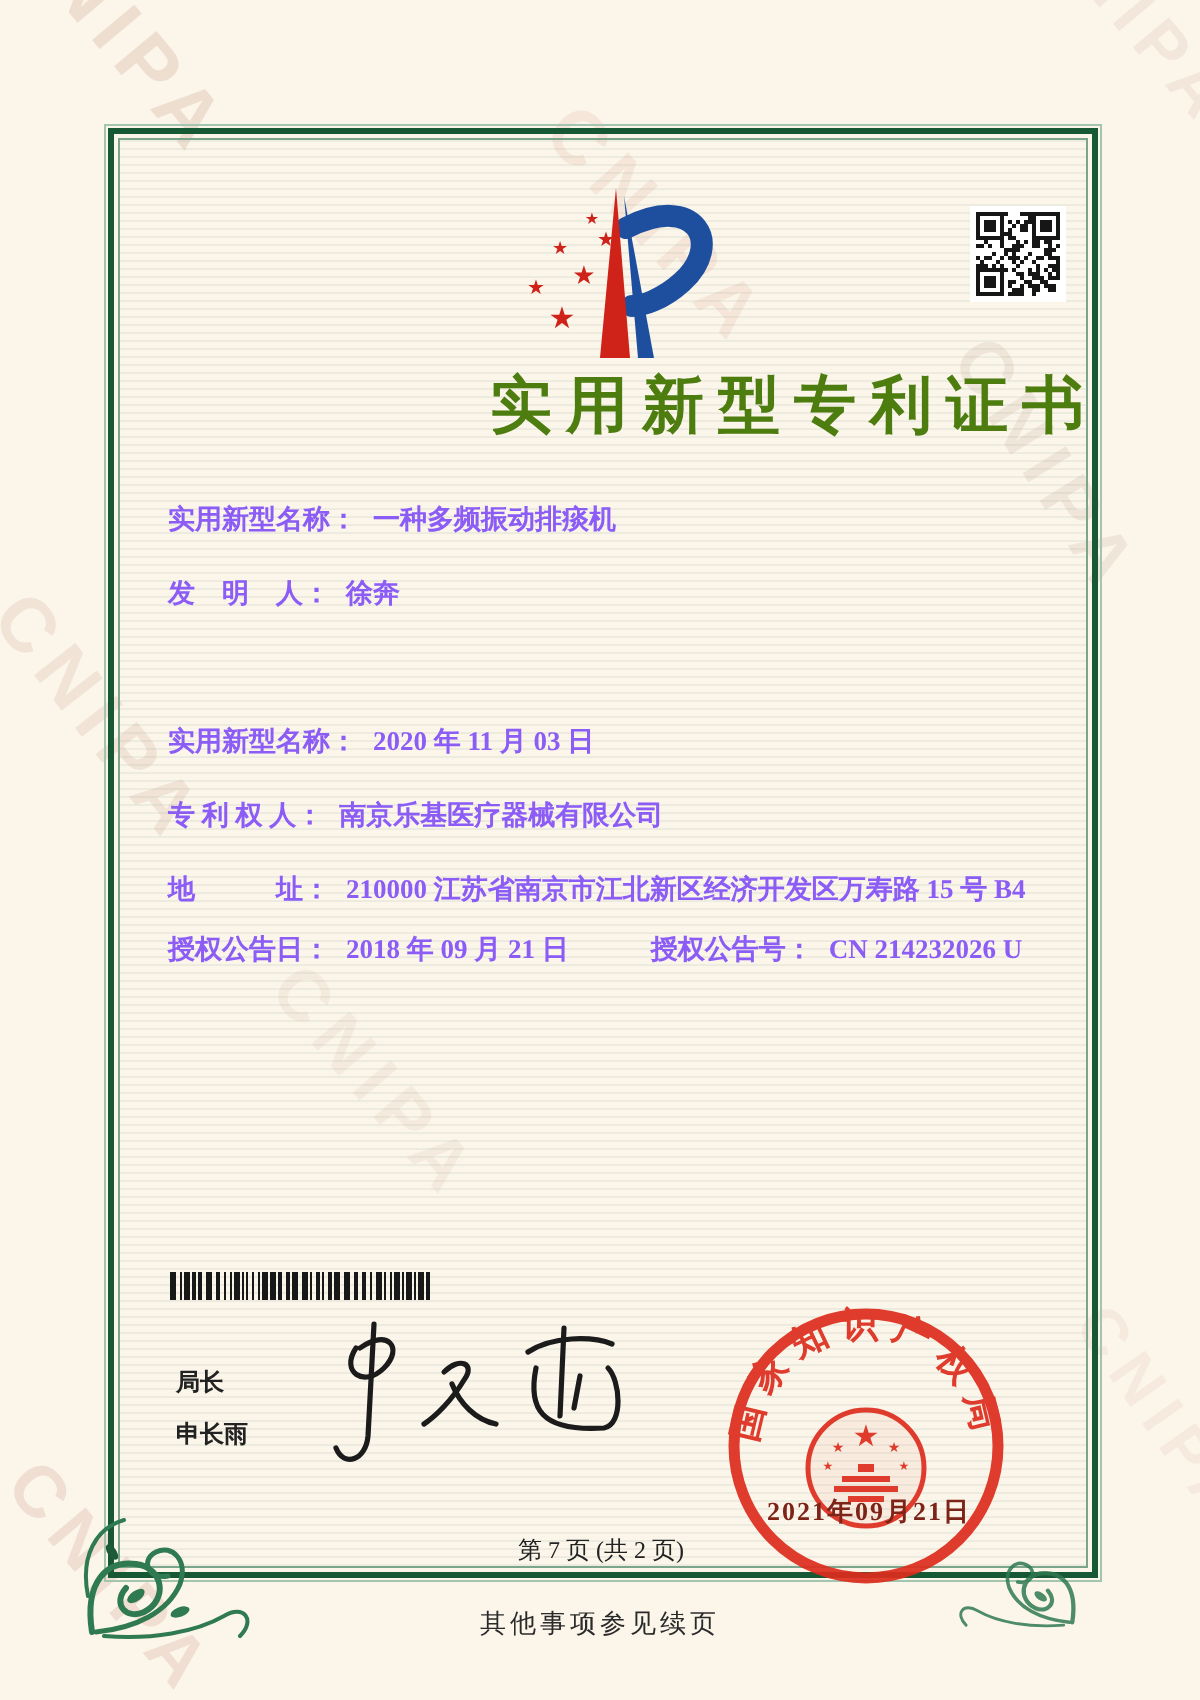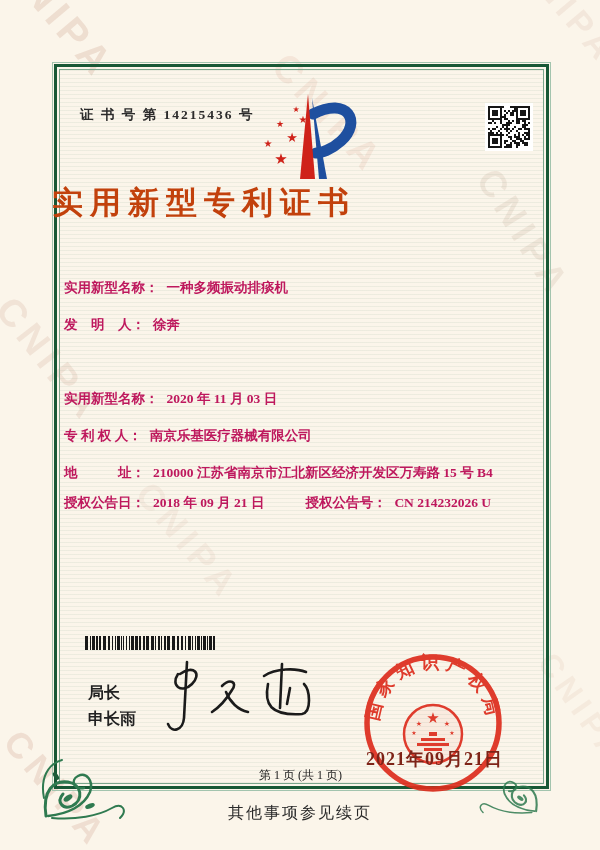--- a/index.html
+++ b/index.html
@@ -21,44 +21,44 @@
   .frame-inner{position:absolute;left:2px;top:2px;right:2px;bottom:2px;border:1px solid #7ba68c;
     background:repeating-linear-gradient(0deg, rgba(110,150,125,0.10) 0 1px, rgba(0,0,0,0) 1px 4px);}
   .content{position:absolute;left:0;top:0;width:600px;height:850px;z-index:3;}
   .cert-number{position:absolute;left:80px;top:106px;font-size:13.5px;font-weight:bold;
     letter-spacing:2px;color:#2b2b2b;}
   .logo{position:absolute;left:256px;top:92px;width:110px;height:90px;}
   .qr{position:absolute;left:485px;top:103px;background:#fff;padding:3px;
     display:grid;grid-template-columns:repeat(21,2px);grid-auto-rows:2px;}
   .qr i{display:block;}
   .qr i.d{background:#161616;}
-  .title{position:absolute;left:52px;top:182px;width:497px;text-align:left;
-    font-size:31px;font-weight:bold;letter-spacing:7px;color:#c2410c;}
-  .field{position:absolute;left:64px;width:450px;font-size:13.5px;font-weight:bold;
-    white-space:nowrap;color:#be185d;margin-top:28px;}
+  .title{position:absolute;left:52px;top:182px;width:497px;text-align:right;
+    font-size:31px;font-weight:bold;letter-spacing:7px;color:#4d7c0f;}
+  .field{position:absolute;left:84px;width:450px;font-size:13.5px;font-weight:bold;
+    white-space:nowrap;color:#8b5cf6;}
   .field .lbl{margin-right:8px;}
   .grant-group{display:inline-block;}
   .grant-group.g1{width:238px;}
   .paras{position:absolute;left:79px;top:496px;width:444px;font-size:13px;
     line-height:24.5px;text-align:justify;color:#1a1a1a;}
   .paras p{margin:0;text-indent:2em;}
   .barcode{position:absolute;left:85px;top:636px;height:14px;white-space:nowrap;font-size:0;}
   .barcode span{display:inline-block;height:100%;background:#181818;vertical-align:top;}
-  .sig-label{position:absolute;left:88px;font-size:16px;font-weight:bold;
+  .sig-label{position:absolute;left:88px;font-size:12px;font-weight:bold;
     font-family:"Liberation Sans","DejaVu Sans",sans-serif;color:#222;}
   .sig-title{top:683px;}
   .sig-name{top:709px;}
   .signature-svg{position:absolute;left:160px;top:656px;width:175px;height:88px;}
   .seal{position:absolute;left:358px;top:648px;width:150px;height:150px;opacity:.92;}
   .seal-date{position:absolute;left:352px;top:747px;width:165px;text-align:center;
-    font-size:18px;font-weight:bold;letter-spacing:1px;color:#7e2317;z-index:4;}
+    font-size:13px;font-weight:bold;letter-spacing:1px;color:#7e2317;z-index:4;}
   .page-info{position:absolute;left:52px;top:767px;width:497px;text-align:center;
     font-size:12px;color:#222;}
   .cont-note{position:absolute;left:0;top:803px;width:600px;text-align:center;
-    font-size:16px;color:#2a2a2a;letter-spacing:2px;}
+    font-size:13px;color:#2a2a2a;letter-spacing:2px;}
   .flourish{position:absolute;z-index:4;}
   .fl-bl{left:38px;top:728px;width:100px;height:92px;}
   .fl-br{left:470px;top:748px;width:72px;height:66px;transform:scaleX(-1);}
 </style>
 </head>
 <body>
 
 <span class="wm" style="left:-18px;top:-8px;font-size:40px;color:rgba(205,160,140,0.28);transform:rotate(50deg);">CNIPA</span>
 <span class="wm" style="left:500px;top:-12px;font-size:34px;color:rgba(205,160,140,0.16);transform:rotate(50deg);">CNIPA</span>
 <span class="wm" style="left:255px;top:92px;font-size:38px;color:rgba(224,168,150,0.20);transform:rotate(48deg);">CNIPA</span>
@@ -69,21 +69,20 @@
 <span class="wm" style="left:518px;top:690px;font-size:32px;color:rgba(205,160,140,0.13);transform:rotate(55deg);">CNIPA</span>
 
 <div class="frame-outer">
   <div class="frame-mid">
     <div class="frame-inner"></div>
   </div>
 </div>
 
 <div class="content">
 
-  <div class="cert-number">证 书 号 第 14215436 号</div>
 
   <svg class="logo" viewBox="0 0 110 90">
     <polygon points="56,6 63,87 71,87" fill="#1e4f9f"></polygon>
     <path d="M57,22 C92,4 106,30 85,49 C75,58 65,61 60,61" fill="none" stroke="#1e4f9f" stroke-width="11" stroke-linecap="round"></path>
     <polygon points="52,2 44,87 59,87" fill="#cf2219"></polygon>
     <text x="40" y="20" font-size="8" fill="#cf2219" text-anchor="middle">★</text>
     <text x="47" y="31" font-size="10" fill="#cf2219" text-anchor="middle">★</text>
     <text x="24" y="35" font-size="9" fill="#cf2219" text-anchor="middle">★</text>
     <text x="36" y="50" font-size="13" fill="#cf2219" text-anchor="middle">★</text>
     <text x="12" y="55" font-size="10" fill="#cf2219" text-anchor="middle">★</text>
@@ -597,21 +596,21 @@
       <text x="56" y="87" font-size="6" fill="#dd2d1d" text-anchor="middle">★</text>
       <text x="94" y="87" font-size="6" fill="#dd2d1d" text-anchor="middle">★</text>
       <rect x="71" y="84" width="8" height="4" fill="#dd2d1d"></rect>
       <rect x="63" y="90" width="24" height="3" fill="#dd2d1d"></rect>
       <rect x="59" y="95" width="32" height="3" fill="#dd2d1d"></rect>
       <rect x="66" y="100" width="18" height="3" fill="#dd2d1d"></rect>
     </g>
   </svg>
   <div class="seal-date">2021年09月21日</div>
 
-  <div class="page-info">第 1 页 (共 1 页)</div>
+  <div class="page-info">第 7 页 (共 2 页)</div>
   <div class="cont-note">其他事项参见续页</div>
 
   <svg class="flourish fl-bl" viewBox="0 0 100 92">
     <g fill="none" stroke="#2f7a50" stroke-linecap="round">
       <path d="M8,88 C4,62 16,52 30,54 C44,56 46,72 34,78 C25,82 18,74 25,66" stroke-width="3"></path>
       <path d="M10,88 C30,86 46,78 52,64 C56,52 48,44 40,48 C32,52 36,62 46,60" stroke-width="2.5"></path>
       <path d="M14,90 C38,92 60,88 74,80 C84,74 90,82 82,90" stroke-width="2"></path>
       <path d="M6,70 C2,50 10,36 24,32" stroke-width="2"></path>
       <ellipse cx="30" cy="70" rx="5" ry="2.6" transform="rotate(-35 30 70)" fill="#2f7a50" stroke="none"></ellipse>
       <ellipse cx="52" cy="78" rx="5" ry="2.4" transform="rotate(-20 52 78)" fill="#2f7a50" stroke="none"></ellipse>

